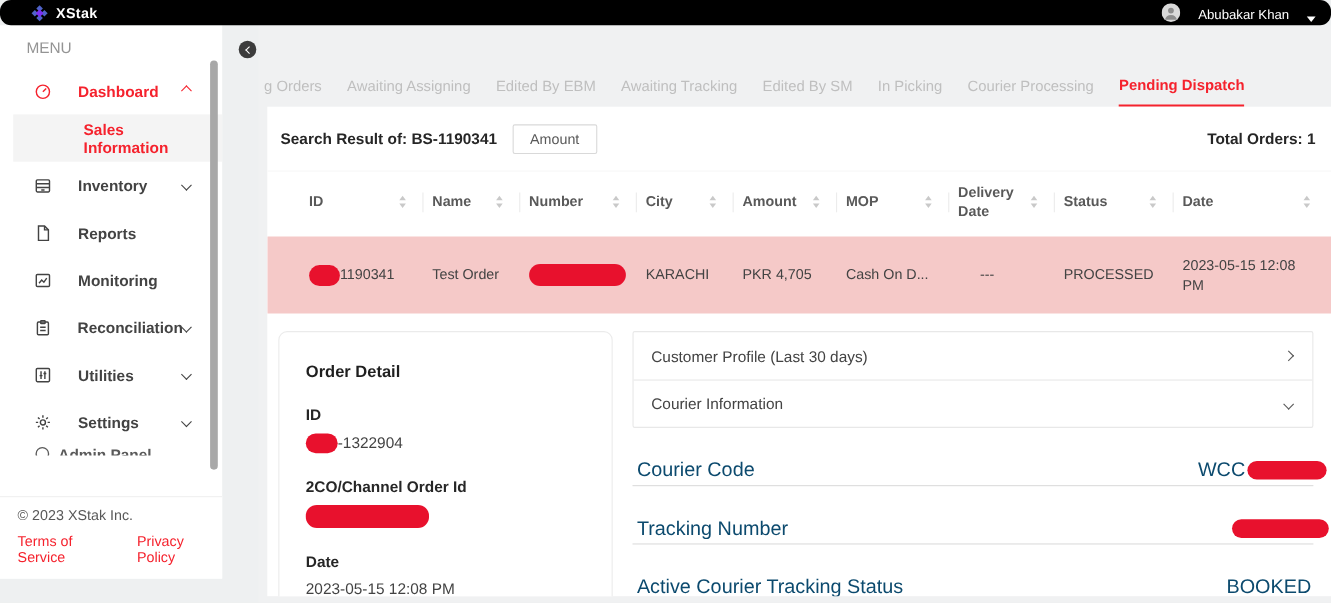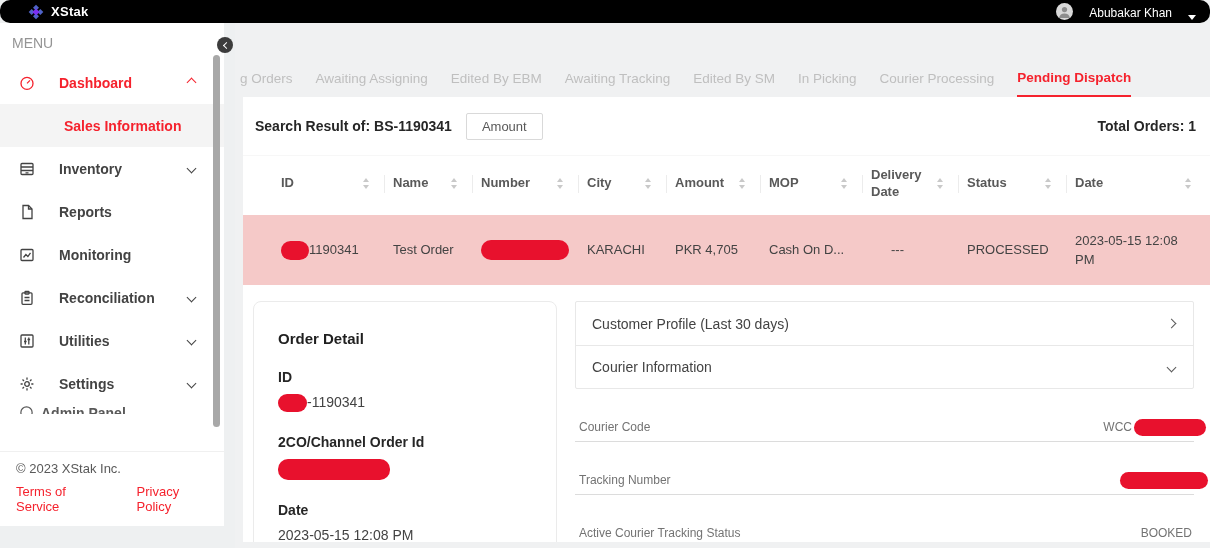--- a/index.html
+++ b/index.html
@@ -9,21 +9,21 @@
   
   .topbar { position:absolute; top:0; left:0; right:0; height:23px; background:#000;
             display:flex; align-items:center; justify-content:space-between; padding:0 14px 0 28px; z-index:10;border-radius:10px; }
   .brand { display:flex; align-items:center; gap:7px; }
   .brand-text { color:#fff; font-size:13px; font-weight:bold; letter-spacing:.3px; }
   .user { display:flex; align-items:flex-end; gap:16px; cursor:pointer; }
   .user-name { color:#fff; font-size:12px; }
   .caret-down { width:0; height:0; border-left:4px solid transparent; border-right:4px solid transparent; border-top:5px solid #fff; }
 
   
-  .sidebar { position:absolute; top:23px; left:0; width:224px; height:503px; background:#fff; z-index:5; }
+  .sidebar { position:absolute; top:23px; left:0; width:202px; height:503px; background:#fff; z-index:5;padding-left:12px; }
   .menu-label { padding:12px 0 0 12px; color:#949494; font-size:14px; }
   .side-nav { margin-top:10px; }
   .side-item { height:43px; display:flex; align-items:center; padding:0 29px 0 19px;
                color:#434343; font-size:14px; font-weight:600; cursor:pointer; }
   .side-item .icn { width:17px; display:flex; align-items:center; }
   .side-item .lbl { margin-left:23px; flex:1; }
   .side-item.red { color:#f5222d; }
   .side-item.active-sub { background:#f4f4f4; padding-left:41px; color:#f5222d; }
   .partial-item { height:9px; overflow:hidden; display:flex; gap:7px; align-items:flex-start;
                   padding-left:19px; color:#595959; font-size:14px; font-weight:600; }
@@ -85,21 +85,21 @@
   .f-value { margin-top:9px; font-size:14px; color:#434343; }
 
   .accordion { position:absolute; left:332px; top:204px; right:16px; }
   .acc-group { border:1px solid #e8e8e8; border-radius:2px; background:#fff; }
   .acc-header { height:43px; display:flex; align-items:center; justify-content:space-between;
                 padding:0 18px 0 16px; font-size:14px; color:#434343; cursor:pointer; }
   .acc-header + .acc-header { border-top:1px solid #e8e8e8; }
   .acc-header .chev { color:#595959; }
   .info-rows { margin-top:8px; }
   .info-row { height:29px; display:flex; align-items:center; justify-content:space-between;
-              border-bottom:1px solid #dcdcdc; padding:0 2px 0 4px; font-size:12px; color:#737373;margin-top:24px; }
+              border-bottom:1px solid #dcdcdc; padding:0 2px 0 4px; font-size:18px; color:#0c4a6e;margin-top:24px; }
   .info-value { display:flex; align-items:center; }
   .order-items-box { margin-top:16px; height:40px; border:1px solid #e4e4e4; border-radius:2px;
                      display:flex; align-items:center; justify-content:space-between; padding:0 18px 0 16px;
                      font-size:14px; color:#434343; cursor:pointer;
                      background:linear-gradient(180deg,#f4f4f4 0%,#ffffff 40%,#ffffff 62%,#ececec 100%); }
 
   svg { display:block; }
 </style>
 </head>
 <body>
@@ -344,21 +344,21 @@
         <div class="td c6" style="padding-left:28px;">---</div>
         <div class="td c7">PROCESSED</div>
         <div class="td c8">2023-05-15 12:08 PM</div>
       </div>
 
       <section class="card">
         <div class="card-title">Order Detail</div>
         <div class="field">
           <div class="f-label">ID</div>
           <div class="f-value">
-            <span class="redact" style="width:29px;height:18px;"></span><span>-1190341</span>
+            <span class="redact" style="width:29px;height:18px;"></span><span>-1322904</span>
           </div>
         </div>
         <div class="field">
           <div class="f-label">2CO/Channel Order Id</div>
           <div class="f-value">
             <span class="redact" style="width:112px;height:21px;"></span>
           </div>
         </div>
         <div class="field">
           <div class="f-label">Date</div>

